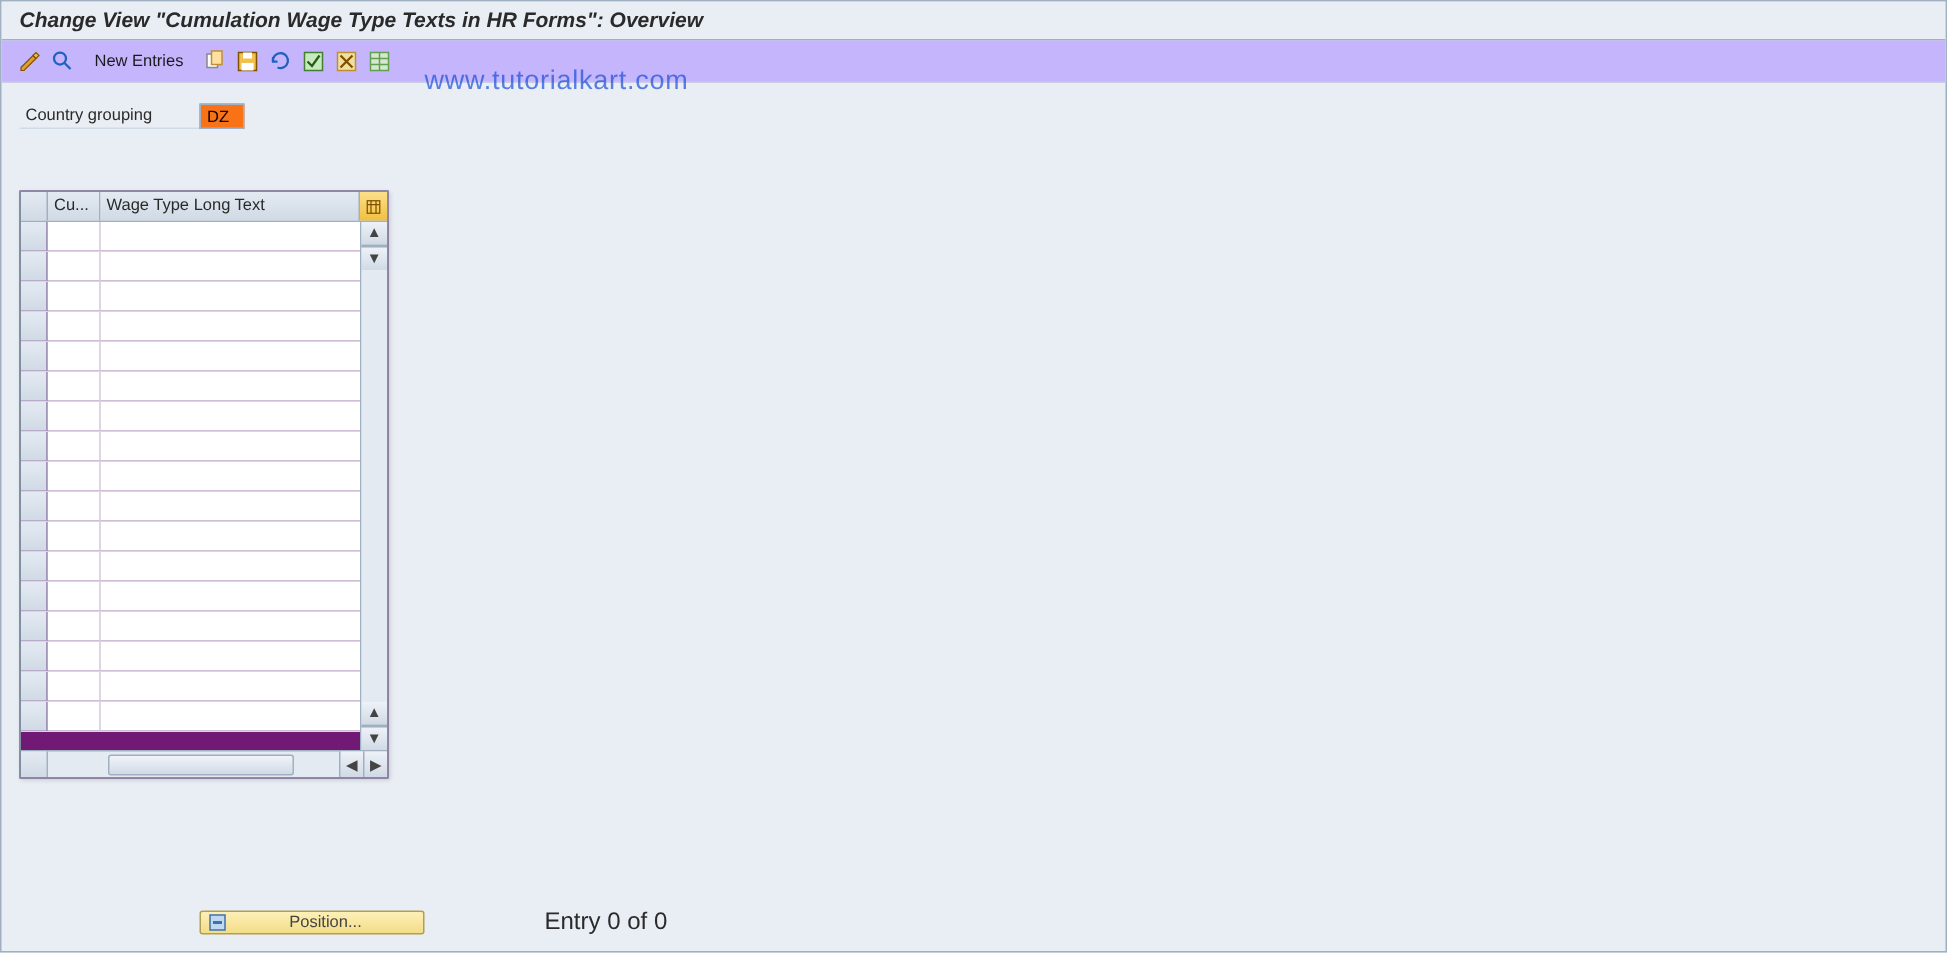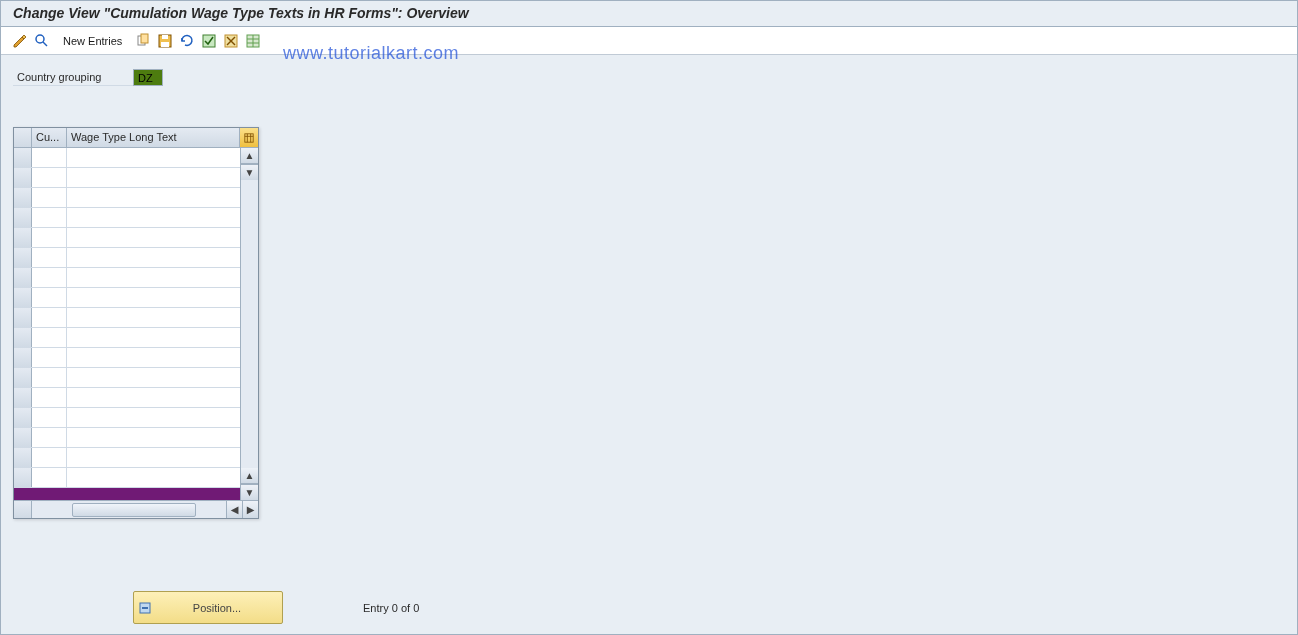--- a/index.html
+++ b/index.html
@@ -17,21 +17,21 @@
       background: #e8eef4;
       border-bottom: 1px solid #a0b0c0;
       padding: 4px 12px;
       font-style: italic;
       font-weight: bold;
       font-size: 14px;
       color: #2a2a2a;
       height: 26px;
     }
     .toolbar {
-      background: #ffffff;
+      background: #c4b5fd;
       border-bottom: 1px solid #c0cad5;
       padding: 4px 10px;
       display: flex;
       align-items: center;
       gap: 4px;
       height: 28px;
     }
     .toolbar-icon {
       width: 18px;
       height: 18px;
@@ -70,21 +70,21 @@
     }
     .form-label {
       width: 120px;
       font-size: 11px;
       color: #2a2a2a;
       padding: 2px 4px;
       border-bottom: 1px solid #d0dae5;
     }
     .form-value {
       border: 1px solid #a0b0c0;
-      background: #4d7c0f;
+      background: #f97316;
       padding: 1px 4px;
       font-size: 11px;
       min-width: 30px;
       height: 17px;
       display: inline-flex;
       align-items: center;
     }
     .table-container {
       margin: 30px 12px 0 12px;
       width: 246px;
@@ -187,41 +187,41 @@
       bottom: 10px;
       left: 0;
       width: 100%;
       display: flex;
       align-items: center;
       padding: 0 12px;
     }
     .position-btn {
       margin-left: 120px;
       width: 150px;
-      height: 33px;
+      height: 16px;
       background: linear-gradient(#fdf0b8, #f3dd88);
       border: 1px solid #b0a050;
       border-radius: 2px;
       display: flex;
       align-items: center;
       cursor: pointer;
       font-size: 11px;
       color: #444;
       padding: 0 4px;
       gap: 4px;
     }
     .position-btn .ic {
       width: 14px; height: 14px; display:inline-flex;align-items:center;justify-content:center;
     }
     .position-btn .lbl {
       flex:1; text-align:center;
     }
     .entry-text {
       margin-left: 80px;
-      font-size: 11px;
+      font-size: 16px;
       color: #2a2a2a;
       text-align: right;
     }
     svg { display:block; }
   </style>
 </head>
 <body>
 
 <div class="title-bar">Change View "Cumulation Wage Type Texts in HR Forms": Overview</div>
 

